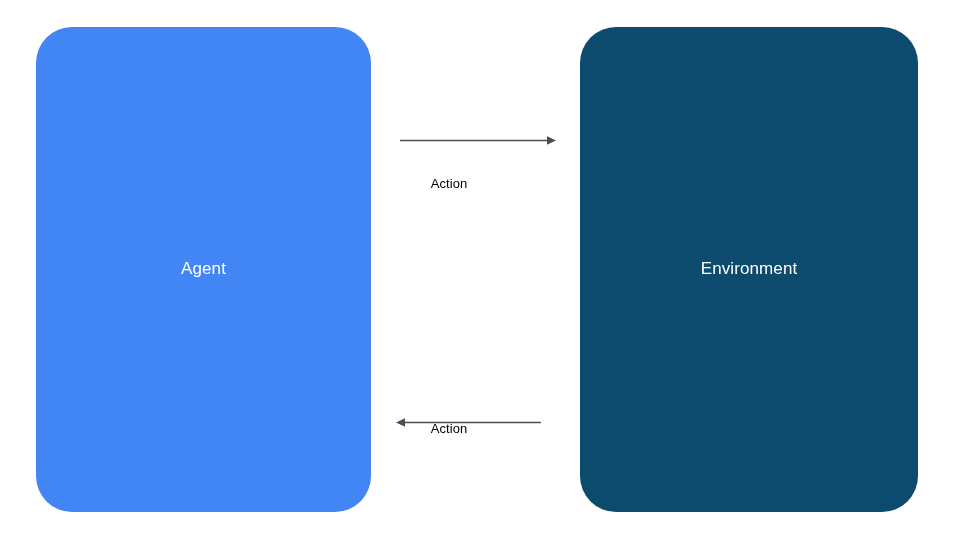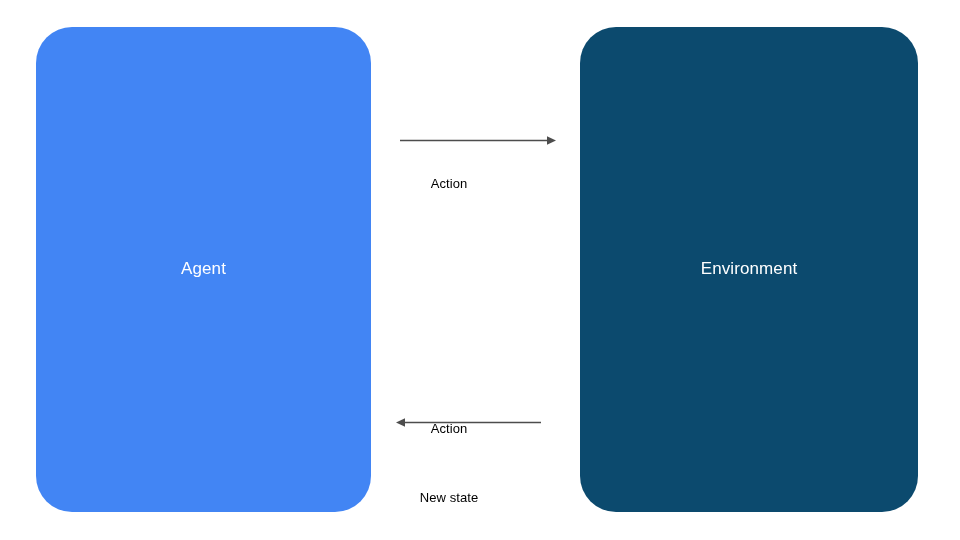--- a/index.html
+++ b/index.html
@@ -118,16 +118,15 @@
     <g>
       <line class="edge-line" x1="402" y1="422.5" x2="541" y2="422.5"></line>
       <polygon class="edge-head" points="396,422.5 405,418.3 405,426.7"></polygon>
     </g>
   </svg>
 
   <div class="edge-label" id="action-label">Action</div>
 
   <div class="edge-label" id="feedback-label">
     <div>Action</div>
-    <div>New state</div>
   </div>
 
 </div>
 
 </body></html>

